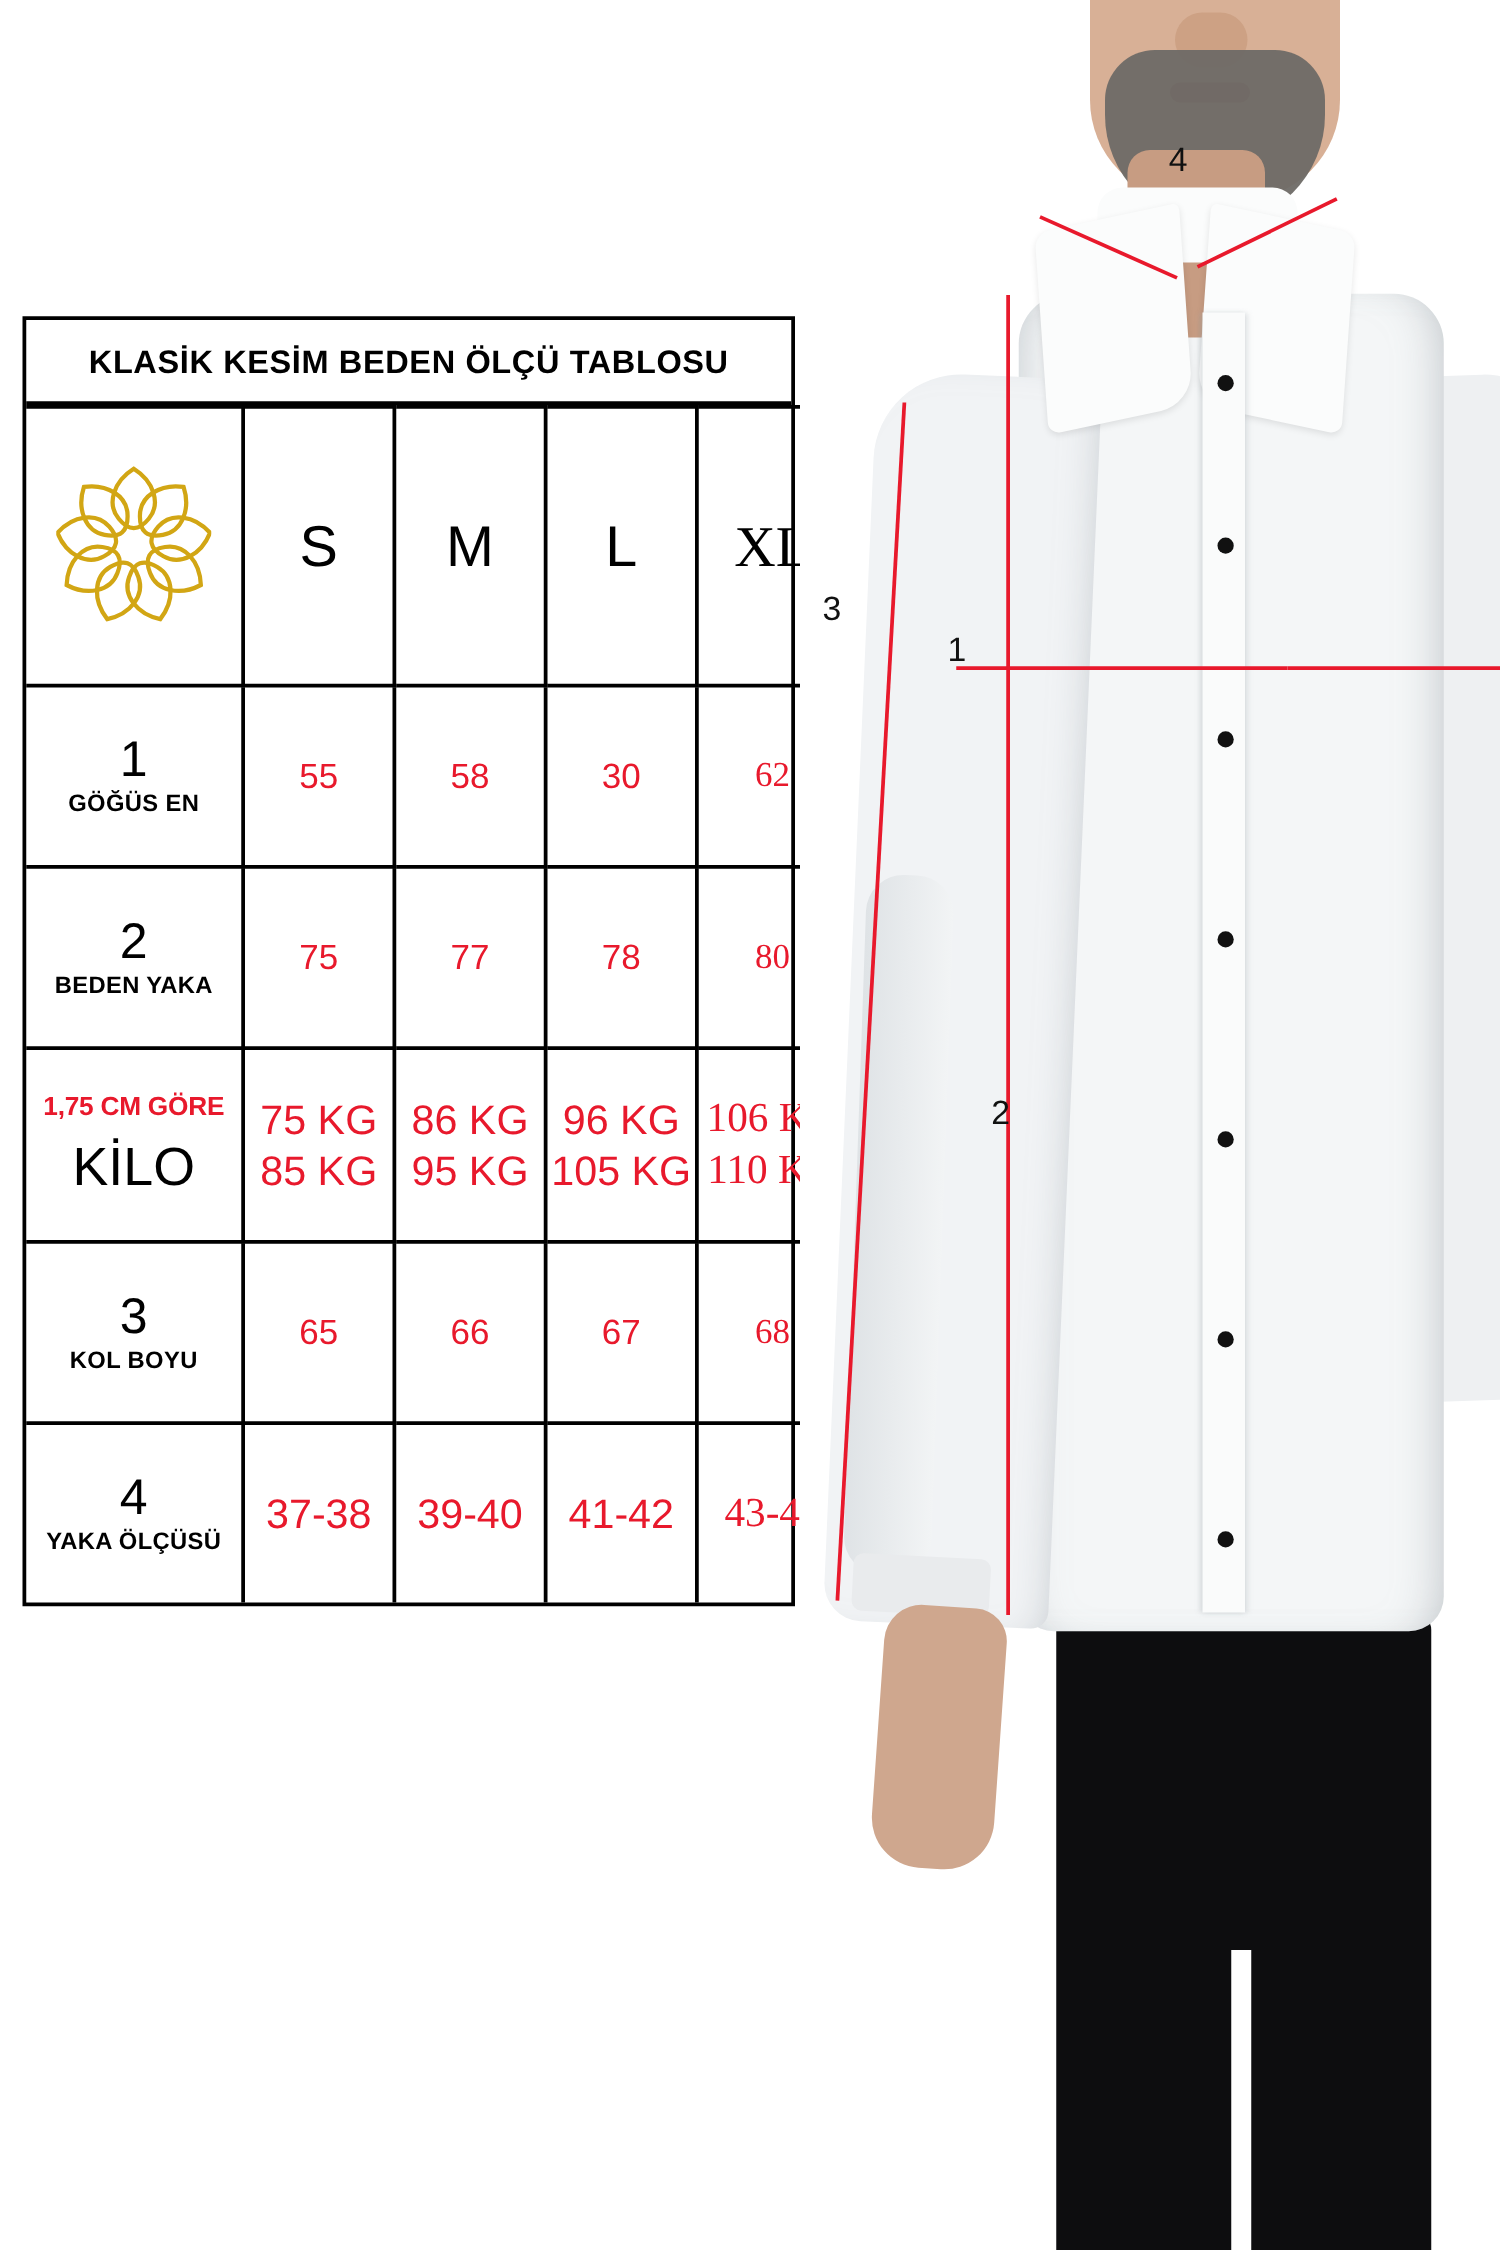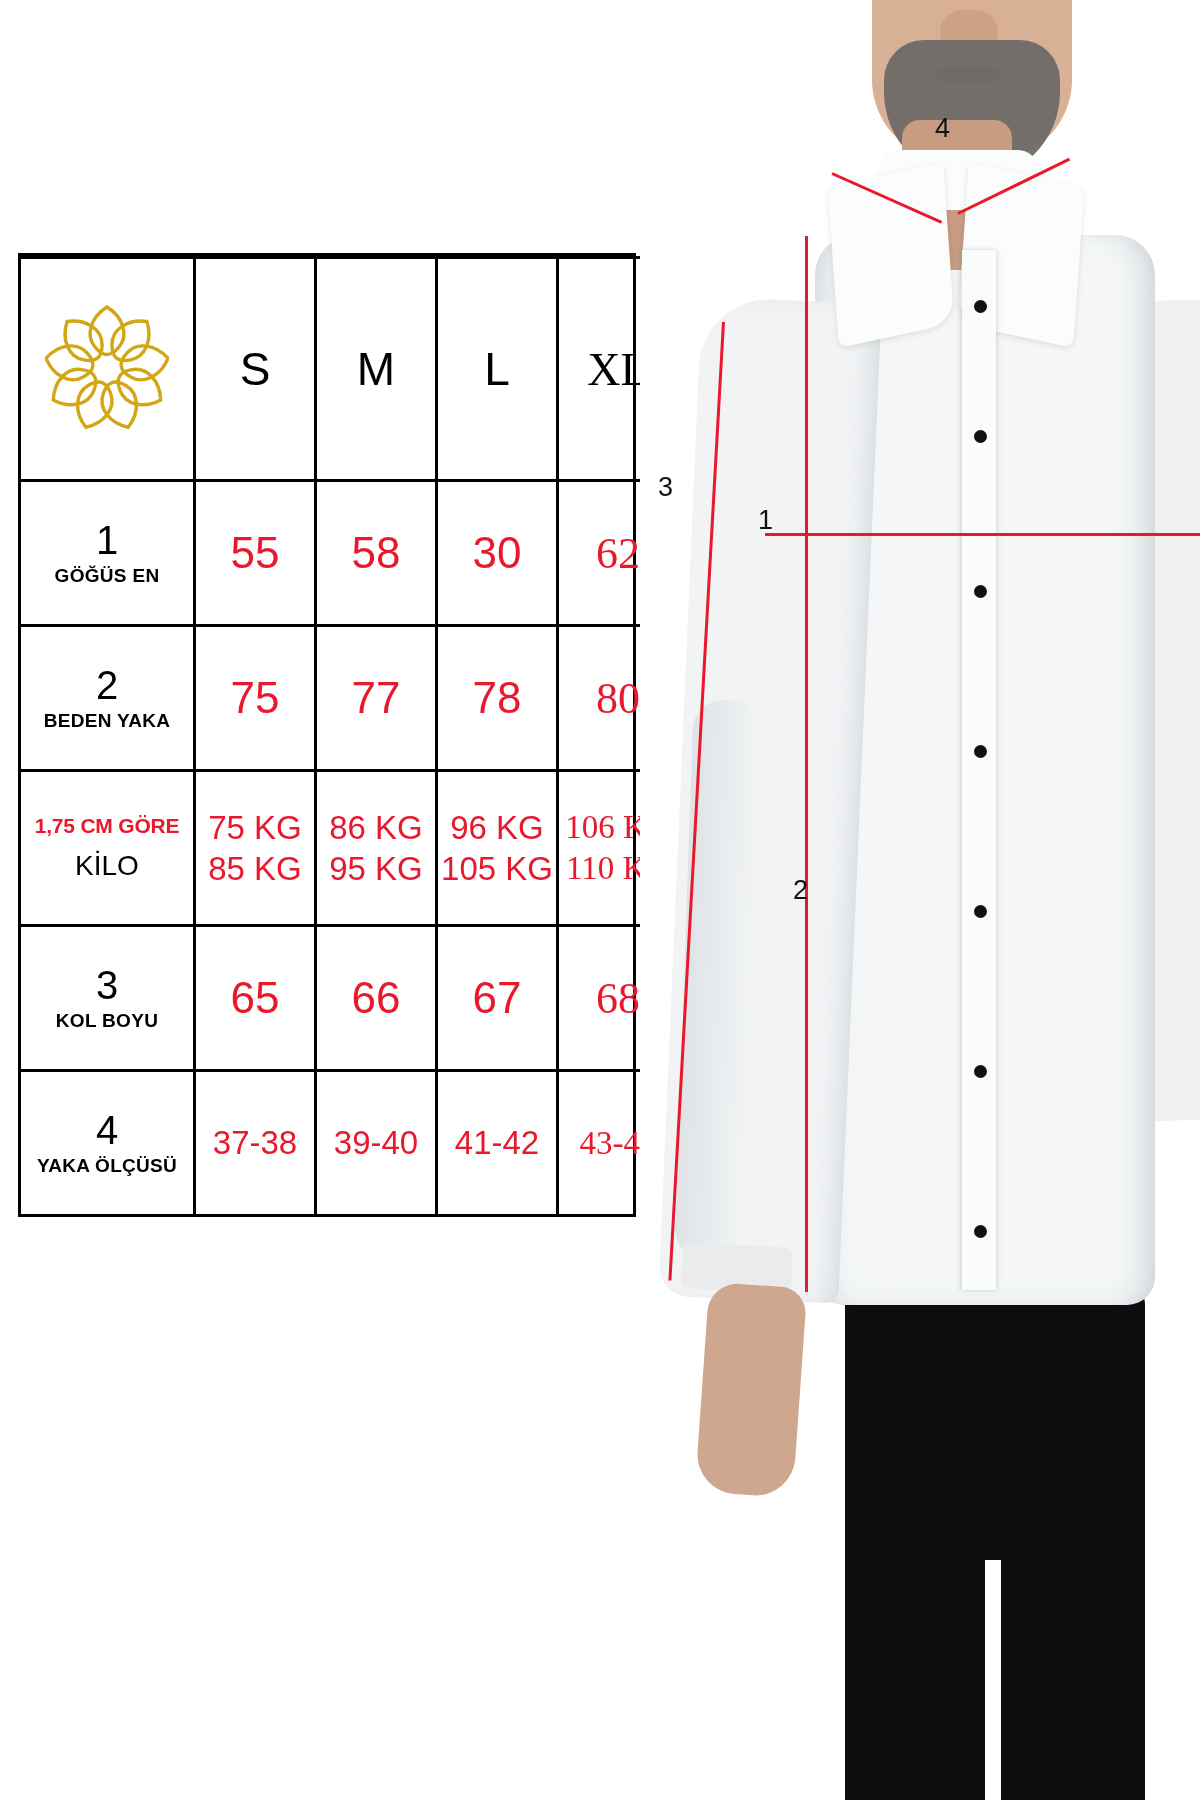--- a/index.html
+++ b/index.html
@@ -77,21 +77,21 @@
     font-weight: 400;
   }
   .meas-name {
     font-size: 19px;
     font-weight: bold;
     letter-spacing: 0.3px;
     color: #000;
     margin-top: 4px;
   }
   .val-red {
-    font-size: 44px;
+    font-size: 28px;
     color: #e8192c;
     font-weight: 400;
     text-align: right;
   }
   .val-red-sm {
     font-size: 33px;
     color: #e8192c;
     font-weight: 400;
     line-height: 1.25;
     white-space: nowrap;
@@ -104,21 +104,21 @@
     text-align: right;
   }
   .kilo-label-top {
     font-size: 21px;
     font-weight: bold;
     color: #e8192c;
     letter-spacing: -0.2px;
     white-space: nowrap;
   }
   .kilo-label-bottom {
-    font-size: 28px;
+    font-size: 43px;
     color: #000;
     margin-top: 12px;
   }
   .kilo-row td { height: 150px; }
 
   
   #photo {
     position: absolute;
     left: 640px;
     top: 0;
@@ -345,20 +345,21 @@
     background: #e8192c;
     transform: rotate(3.2deg);
     transform-origin: top center;
   }
 </style>
 </head>
 <body>
 
 <div id="size-chart">
 
+  <div class="chart-title">KLASİK KESİM BEDEN ÖLÇÜ TABLOSU</div>
 
   <table class="size-table">
     <tbody>
         <tr class="hdr-row">
       <td class="col-label logo-cell">
         <div class="logo-wrap">
           <svg width="124" height="164" viewBox="0 0 124 164" aria-hidden="true">
             <g fill="none" stroke="#d2a614" stroke-width="3.4">
               <g transform="translate(62,82)">
                 <g>

